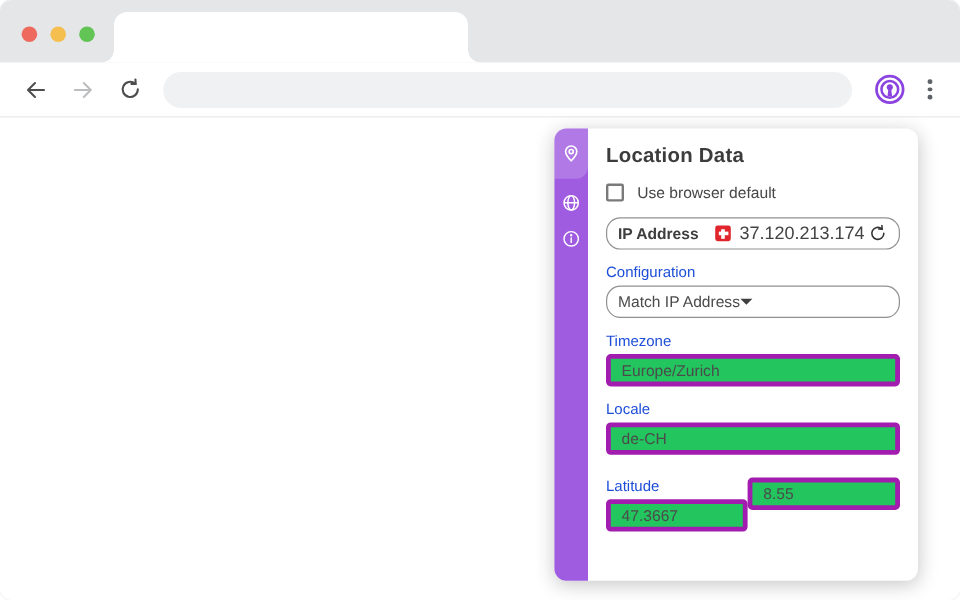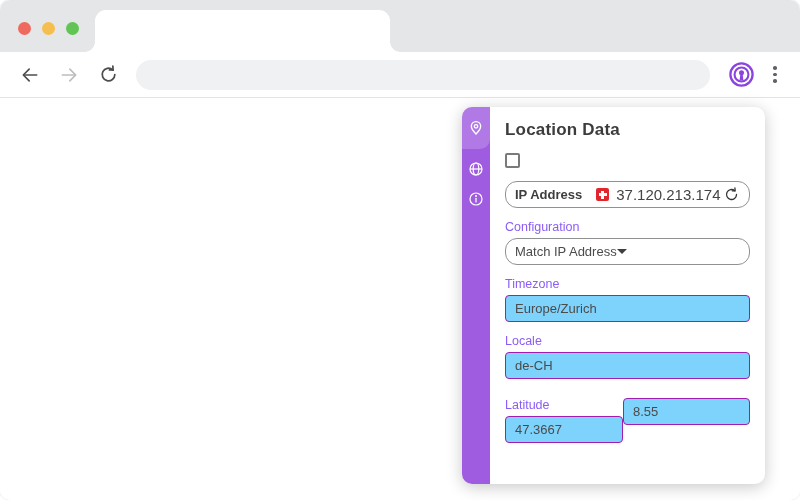--- a/index.html
+++ b/index.html
@@ -72,27 +72,27 @@
   .ip-label { font-size: 13px; font-weight: 700; color: #3d3d3d; margin-right: 14px; }
   .flag {
     width: 13px; height: 13px; background: #e0262c; border-radius: 2px;
     position: relative; margin-right: 7px; flex: 0 0 auto;
   }
   .flag::before { content: ""; position: absolute; left: 2.5px; top: 5.25px; width: 8px; height: 2.5px; background: #fff; }
   .flag::after  { content: ""; position: absolute; left: 5.25px; top: 2.5px; width: 2.5px; height: 8px; background: #fff; }
   .ip-value { font-size: 15px; color: #444; flex: 1; }
   .icon-btn { display: flex; align-items: center; justify-content: center; width: 18px; height: 18px; flex: 0 0 auto; }
   .group { margin-top: 12px; }
-  .group-label { font-size: 12.5px; color: #8b5cf6; margin-bottom: 4px; }
+  .group-label { font-size: 12.5px; color: #1d4ed8; margin-bottom: 4px; }
   .select-box { justify-content: flex-start; cursor: default; }
   .select-value { font-size: 13px; color: #4b4b4b; }
   .caret { width: 0; height: 0; border-left: 5px solid transparent; border-right: 5px solid transparent; border-top: 5px solid #3f3f3f; }
   .text-input {
-    width: 100%; height: 27px; border: 1px solid #a21caf; border-radius: 4px;
-    padding: 0 9px; font-size: 13px; color: #4b4b4b; outline: none; background: #7dd3fc;
+    width: 100%; height: 27px; border: 4px solid #a21caf; border-radius: 4px;
+    padding: 0 9px; font-size: 13px; color: #4b4b4b; outline: none; background: #22c55e;
     font-family: "Liberation Sans", sans-serif;
   }
   .coord-row { display: flex; margin-top: 19px; }
   .coord-col.lat { width: 118px; flex: 0 0 auto; }
   .coord-col.lng { flex: 1; }
 </style>
 </head>
 <body>
 
 <div class="window">
@@ -167,20 +167,21 @@
             <circle cx="12" cy="7.5" r="0.6" fill="#ffffff"></circle>
           </svg>
         </div>
       </div>
 
       <div class="panel-body">
         <div class="panel-title">Location Data</div>
 
         <div class="check-row">
           <span class="checkbox"></span>
+          <span class="check-label">Use browser default</span>
         </div>
 
         <div class="field-box ip-box">
           <span class="ip-label">IP Address</span>
           <span class="flag"></span>
           <span class="ip-value">37.120.213.174</span>
           <span class="icon-btn">
             <svg width="15" height="15" viewBox="0 0 24 24" fill="none" stroke="#333" stroke-width="2.1" stroke-linecap="round">
               <path d="M20 12 a8 8 0 1 1 -2.8 -6.1"></path>
               <polyline points="17.5,1.5 17.8,6.3 13.2,6.2"></polyline>

